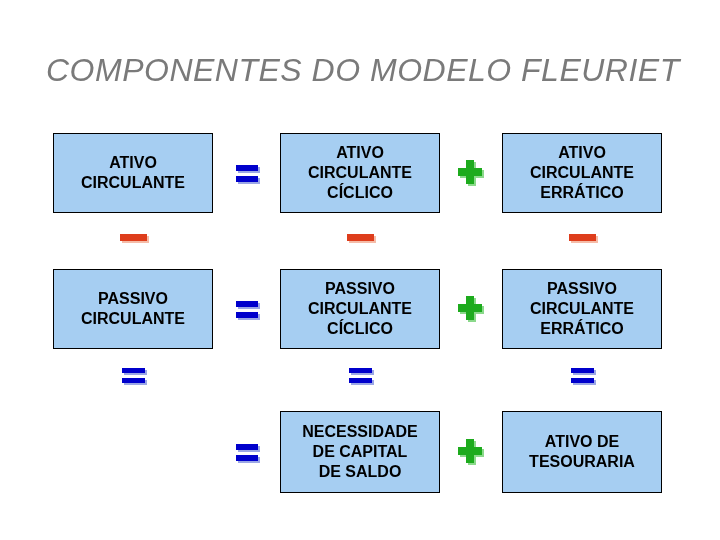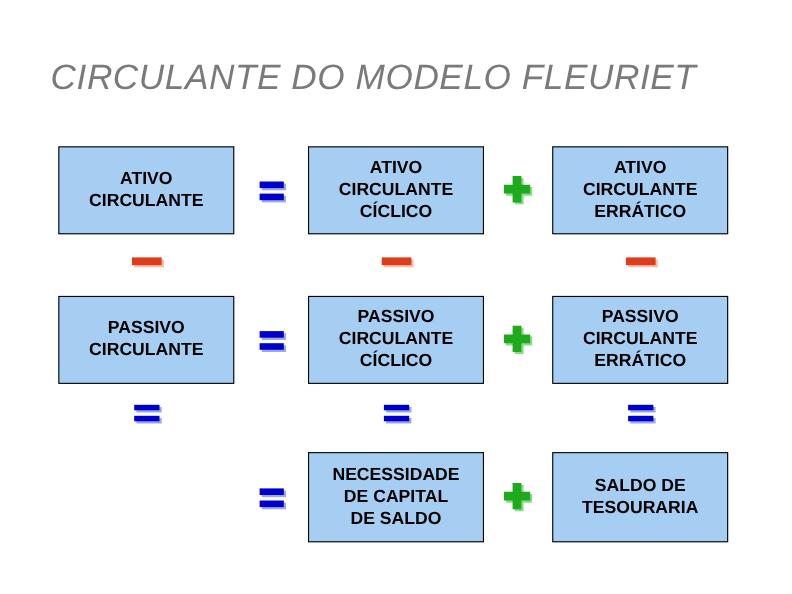--- a/index.html
+++ b/index.html
@@ -52,21 +52,21 @@
     width:27px;height:7px;
     background:var(--minus-red,#DE3D1C);
     box-shadow:2px 2px 0 var(--minus-shadow,#F5BCA8);
   }
 </style>
 </head>
 <body>
 
 <div class="slide">
 
-  <h1 class="title">CIRCULANTE DO MODELO FLEURIET</h1>
+  <h1 class="title">COMPONENTES DO MODELO FLEURIET</h1>
 
   <div class="box cL rw1">ATIVO
 CIRCULANTE</div>
   <div class="opbox g1 rw1" title="=">
     <div class="eq">
         <i class="bar"></i>
         <i class="bar"></i>
       </div>
   </div>
   <div class="box cM rw1">ATIVO
@@ -140,16 +140,16 @@
   </div>
   <div class="box cM rw3">NECESSIDADE
 DE CAPITAL
 DE SALDO</div>
   <div class="opbox g2 rw3" title="+">
     <svg width="26" height="26" viewBox="0 0 26 26">
       <path d="M8 0h8v8h8v8h-8v8H8v-8H0V8h8z" transform="translate(2,2)" fill="var(--plus-shadow,#8BD98B)"></path>
       <path d="M8 0h8v8h8v8h-8v8H8v-8H0V8h8z" fill="var(--plus-green,#1DAB1D)"></path>
     </svg>
   </div>
-  <div class="box cR rw3">SALDO DE
+  <div class="box cR rw3">ATIVO DE
 TESOURARIA</div>
 
 </div>
 
 </body></html>

